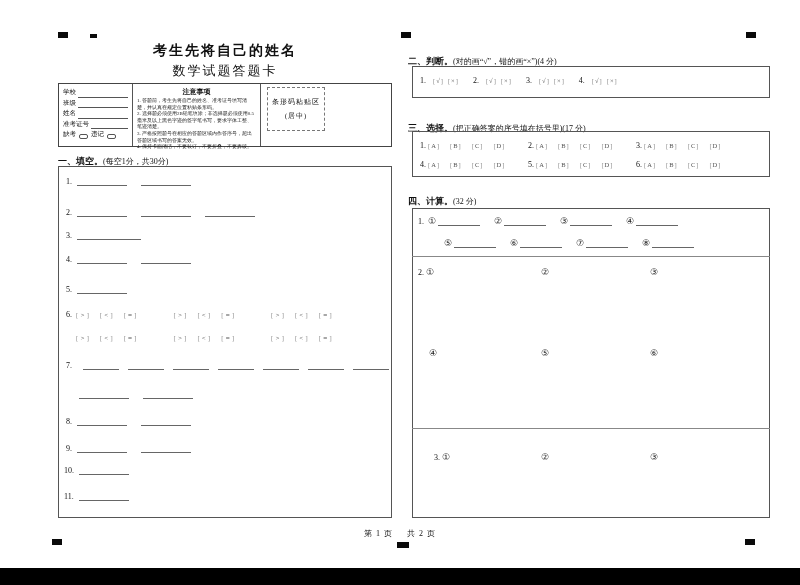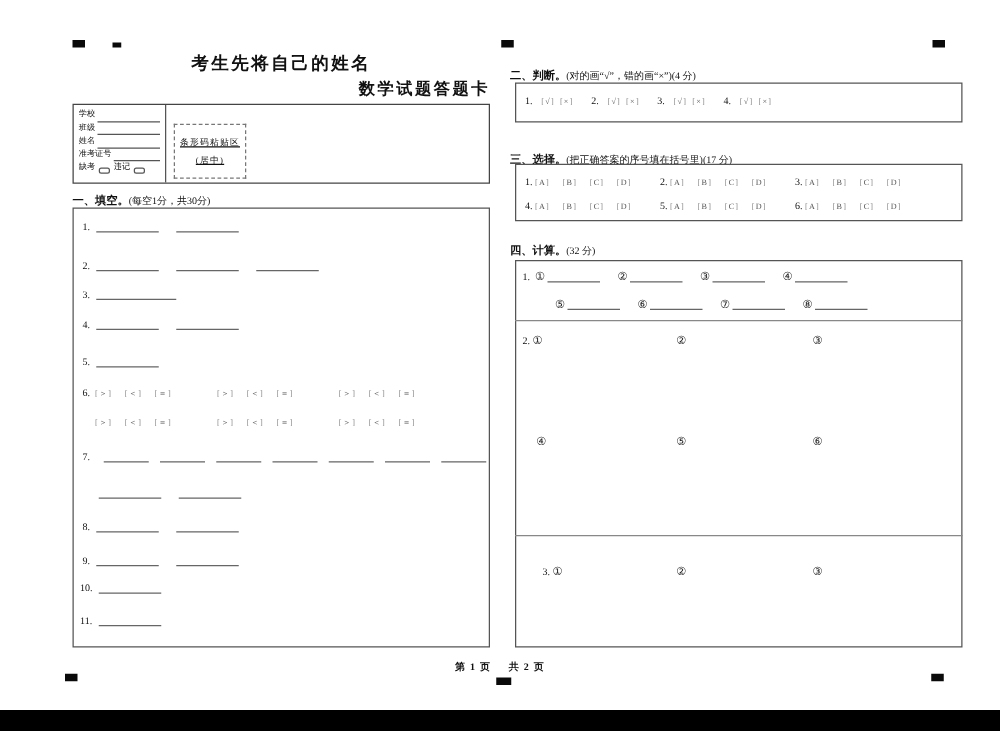--- a/index.html
+++ b/index.html
@@ -1,35 +1,35 @@
 <!DOCTYPE html>
 <html><head>
 <meta charset="utf-8">
 <style>
   * { box-sizing: border-box; margin: 0; padding: 0; }
   html,body { width:800px; height:585px; }
   body { background:#fff; font-family:"Liberation Serif", serif; color:#111; position:relative; overflow:hidden; }
   .abs { position:absolute; }
   .mark { background:#0a0a0a; }
   .page-title1 { font-size:14px; font-weight:bold; letter-spacing:2px; text-align:center; }
-  .page-title2 { font-size:13px; font-weight:bold; letter-spacing:2px; text-align:right; }
+  .page-title2 { font-size:13px; font-weight:normal; letter-spacing:2px; text-align:center; }
   .hdr-box { border:1px solid #444; display:flex; }
   .hcell { border-right:1px solid #555; padding:3px 4px; }
   .hcell:last-child { border-right:none; }
   .frow { display:flex; align-items:flex-end; font-size:6.5px; line-height:1.62; white-space:nowrap; }
   .fline { flex:1; border-bottom:0.8px solid #555; height:7px; margin-left:2px; }
   .cbox { display:inline-block; width:9px; height:5px; border:0.8px solid #555; border-radius:2px; margin:0 3px 1px 3px; }
   .ntitle { font-size:7px; font-weight:bold; text-align:center; margin-bottom:1px; }
   .nline { font-size:5px; line-height:1.32; color:#222; }
   .stitle { font-size:7px; font-weight:bold; text-align:center; }
   .slabel { font-size:6px; text-align:center; margin-top:1px; }
   .solid { width:12px; height:4px; background:#111; margin:2px auto; }
   .wgrid { display:flex; flex-wrap:wrap; width:46px; margin:2px auto 0; gap:2px 3px; }
   .wbox { width:11px; height:6px; border:0.7px solid #777; font-size:5px; line-height:5px; text-align:center; color:#444; overflow:hidden; }
-  .bc-cell { display:flex; align-items:flex-end; justify-content:center;text-decoration:underline; }
+  .bc-cell { display:flex; align-items:flex-start; justify-content:center; }
   .bcbox { border:1px dashed #777; width:58px; height:44px; display:flex; flex-direction:column; align-items:center; justify-content:center; gap:4px; }
   .bcbox div { font-size:7px; letter-spacing:1px; }
   .sec-h { white-space:nowrap;text-align:center; }
   .sec-h .h { font-size:9px; font-weight:bold; }
   .sec-h .hs { font-size:8px; }
   .box { border:1px solid #555; }
   .row { position:absolute; font-size:8px; white-space:nowrap; }
   .qn { font-size:8px; margin-right:2px; }
   .bl { display:inline-block; border-bottom:0.8px solid #666; height:8px; width:50px; margin-left:14px; vertical-align:bottom; }
   .bl.first { margin-left:3px; }
@@ -39,21 +39,21 @@
   .bub::before { content:"["; color:#888; margin-right:1px; }
   .bub::after { content:"]"; color:#888; margin-left:1px; }
   .grp { margin-right:24px; }
   .jitem { margin-right:13px; }
   .jitem .bub { margin-left:5px; margin-right:0; }
   .cnum { font-size:9px; color:#222; margin-right:2px; }
   .cell { display:inline-block; width:64px; }
   .cell .bl { width:42px; margin-left:0; }
   .divider { border-top:0.8px solid #888; height:0; }
   .footer { font-size:8px; text-align:center; letter-spacing:1px; }
-  .footer span { margin:0 7px;font-weight:bold; }
+  .footer span { margin:0 7px; }
   .scan-bar { background:#000; }
 </style>
 </head>
 <body>
 
 <div class="abs mark" style="left:58px;top:32px;width:10px;height:6px"></div>
 <div class="abs mark" style="left:90px;top:34px;width:7px;height:4px"></div>
 <div class="abs mark" style="left:401px;top:32px;width:10px;height:6px"></div>
 <div class="abs mark" style="left:746px;top:32px;width:10px;height:6px"></div>
 <div class="abs mark" style="left:52px;top:539px;width:10px;height:6px"></div>
@@ -80,20 +80,27 @@
     <div class="frow">
         <span>准考证号</span>
         <span class="fline"></span>
       </div>
     <div class="frow">
         <span>缺考</span>
         <span class="cbox"></span>
         <span>违记</span>
         <span class="cbox"></span>
       </div>
+  </div>
+  <div class="hcell" style="width:128px">
+    <div class="ntitle">注意事项</div>
+    <div class="nline">1. 答题前，考生先将自己的姓名、准考证号填写清楚，并认真在规定位置粘贴条形码。</div>
+    <div class="nline">2. 选择题必须使用2B铅笔填涂；非选择题必须使用0.5毫米及以上黑色字迹的签字笔书写，要求字体工整、笔迹清楚。</div>
+    <div class="nline">3. 严格按照题号在相应的答题区域内作答序号，超出答题区域书写的答案无效。</div>
+    <div class="nline">4. 保持卡面清洁，不要装订，不要折叠，不要弄破。</div>
   </div>
   <div class="hcell bc-cell" style="width:70px">
     <div class="bcbox">
       <div>条形码粘贴区</div>
       <div>(居中)</div>
     </div>
   </div>
 </div>
 
 <div class="abs sec-h" style="left:58px;top:150px">

